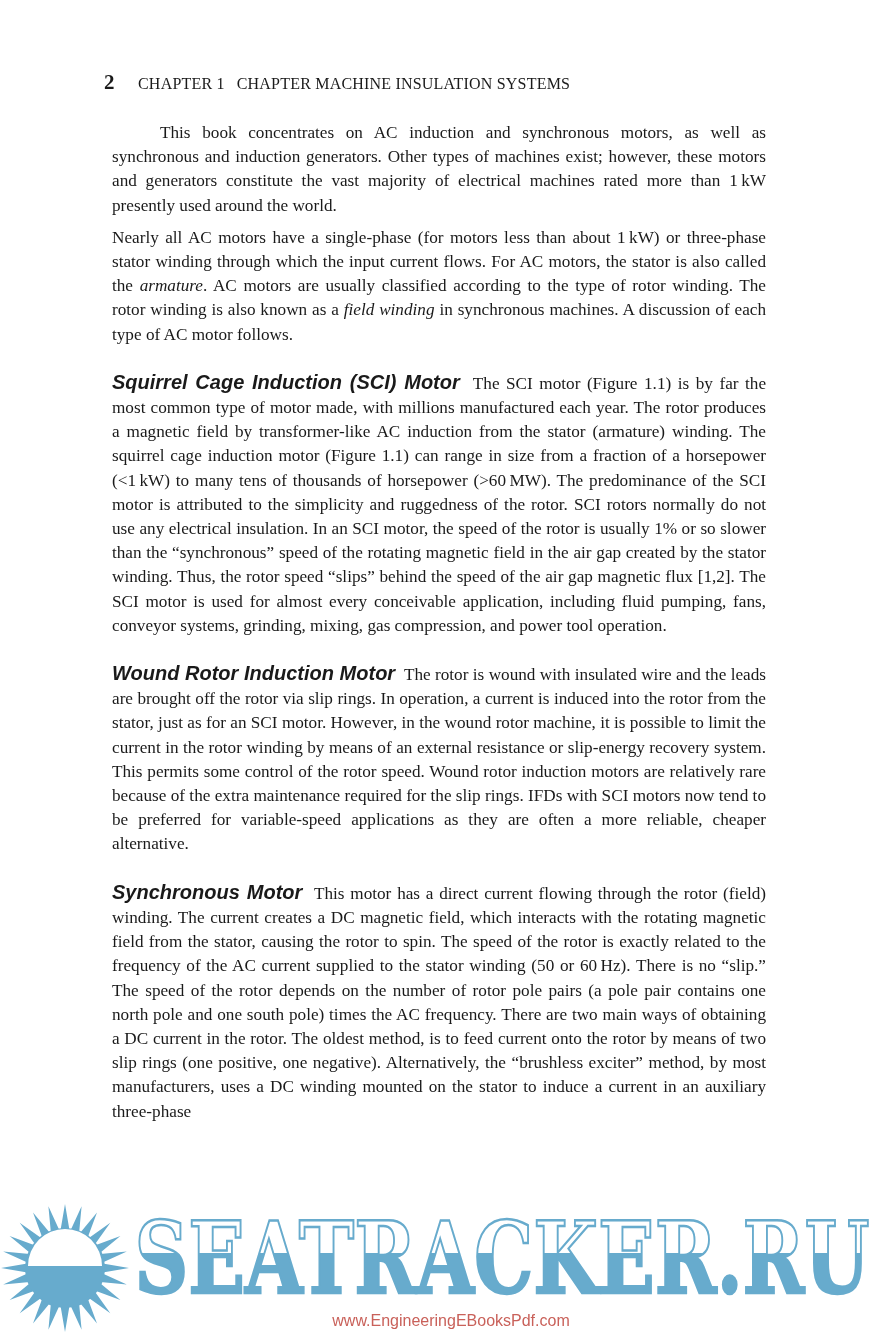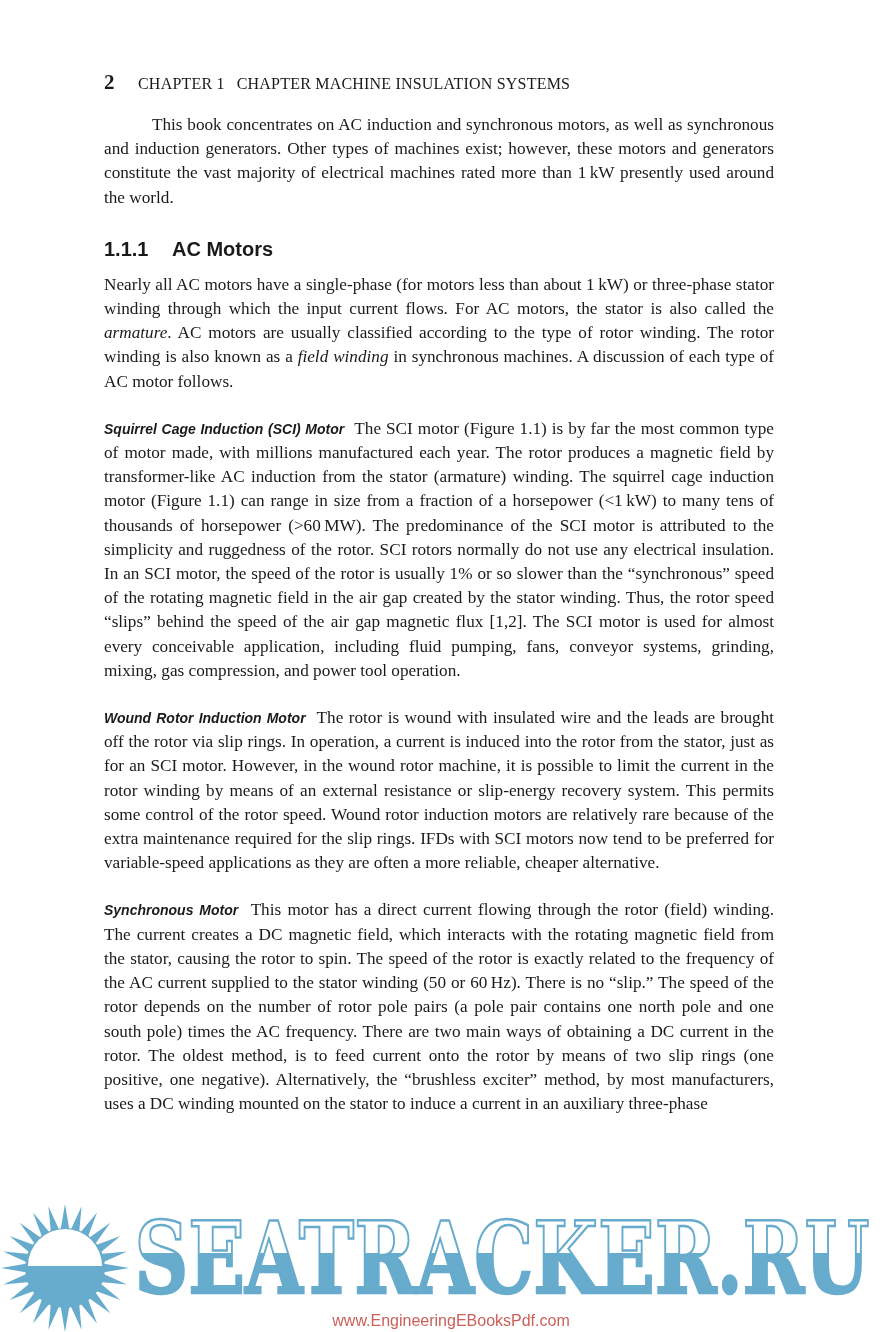--- a/index.html
+++ b/index.html
@@ -13,31 +13,31 @@
   }
   .running-head .pnum { font-size: 21px; font-weight: bold; width: 34px; }
   .running-head .chap { font-size: 16px; letter-spacing: 0.2px; }
   .running-head .gap { display: inline-block; width: 12px; }
 
   .body {
     position: absolute; left: 104px; width: 670px; top: 113px;
     font-family: "Liberation Serif", serif; font-size: 17.2px; line-height: 24.2px;
     color: #1a1a1a; text-align: justify; hyphens: manual;
   }
-  .body p { margin: 0; }
+  .body p { margin: 8px; }
   .indent { text-indent: 48px; }
   .section-head {
     margin-top: 27px; margin-bottom: 12px;
     font-family: "Liberation Sans", sans-serif; font-weight: bold; font-size: 20px;
     line-height: 24px; color: #1a1a1a;
   }
   .section-head .num { display: inline-block; width: 68px; }
   .runin {
     font-family: "Liberation Sans", sans-serif; font-weight: bold; font-style: italic;
-    font-size: 14px;
+    font-size: 20px;
   }
   .para-gap { margin-top: 23px !important; }
 
   .watermark {
     position: absolute; left: 0; top: 1200px; width: 784px; height: 132px;
   }
   .sun { position: absolute; left: 0; top: 3px; width: 130px; height: 130px; }
   .brand {
     position: absolute; left: 130px; top: 11px; width: 745px; height: 90px;
   }
@@ -55,23 +55,20 @@
   <div class="running-head">
     <span class="pnum">2</span>
     <span class="chap">CHAPTER 1</span>
     <span class="gap"></span>
     <span class="chap">CHAPTER MACHINE INSULATION SYSTEMS</span>
   </div>
 
   <div class="body">
     <p class="indent">This book concentrates on AC induction and synchronous motors, as well as synchronous and induction generators. Other types of machines exist; however, these motors and generators constitute the vast majority of electrical machines rated more than 1 kW presently used around the world.</p>
 
-    <div class="section-head">
-      <span class="num">1.1.1</span><span>AC Motors</span>
-    </div>
 
     <p><span>Nearly all AC motors have a single-phase (for motors less than about 1 kW) or three-phase stator winding through which the input current flows. For AC motors, the stator is also called the </span><em>armature</em><span>. AC motors are usually classified according to the type of rotor winding. The rotor winding is also known as a </span><em>field winding</em><span> in synchronous machines. A discussion of each type of AC motor follows.</span></p>
 
     <p class="para-gap"><span class="runin">Squirrel Cage Induction (SCI) Motor</span>&nbsp;&nbsp;<span>The SCI motor (Figure 1.1) is by far the most common type of motor made, with millions manufactured each year. The rotor produces a magnetic field by transformer-like AC induction from the stator (armature) winding. The squirrel cage induction motor (Figure 1.1) can range in size from a frac­tion of a horsepower (&lt;1 kW) to many tens of thousands of horsepower (&gt;60 MW). The predominance of the SCI motor is attributed to the simplicity and ruggedness of the rotor. SCI rotors normally do not use any electrical insulation. In an SCI motor, the speed of the rotor is usually 1% or so slower than the “synchronous” speed of the rotating magnetic field in the air gap created by the stator winding. Thus, the rotor speed “slips” behind the speed of the air gap magnetic flux [1,2]. The SCI motor is used for almost every conceivable application, including fluid pumping, fans, con­veyor systems, grinding, mixing, gas compression, and power tool operation.</span></p>
 
     <p class="para-gap"><span class="runin">Wound Rotor Induction Motor</span>&nbsp;&nbsp;<span>The rotor is wound with insulated wire and the leads are brought off the rotor via slip rings. In operation, a current is induced into the rotor from the stator, just as for an SCI motor. However, in the wound rotor machine, it is possible to limit the current in the rotor winding by means of an external resistance or slip-energy recovery system. This permits some control of the rotor speed. Wound rotor induction motors are relatively rare because of the extra maintenance required for the slip rings. IFDs with SCI motors now tend to be preferred for variable-speed applications as they are often a more reliable, cheaper alternative.</span></p>
 
     <p class="para-gap"><span class="runin">Synchronous Motor</span>&nbsp;&nbsp;<span>This motor has a direct current flowing through the rotor (field) winding. The current creates a DC magnetic field, which interacts with the rotating magnetic field from the stator, causing the rotor to spin. The speed of the rotor is exactly related to the frequency of the AC current supplied to the stator wind­ing (50 or 60 Hz). There is no “slip.” The speed of the rotor depends on the number of rotor pole pairs (a pole pair contains one north pole and one south pole) times the AC frequency. There are two main ways of obtaining a DC current in the rotor. The oldest method, is to feed current onto the rotor by means of two slip rings (one positive, one negative). Alternatively, the “brushless exciter” method, by most manufacturers, uses a DC winding mounted on the stator to induce a current in an auxiliary three-phase</span></p>
   </div>
 

